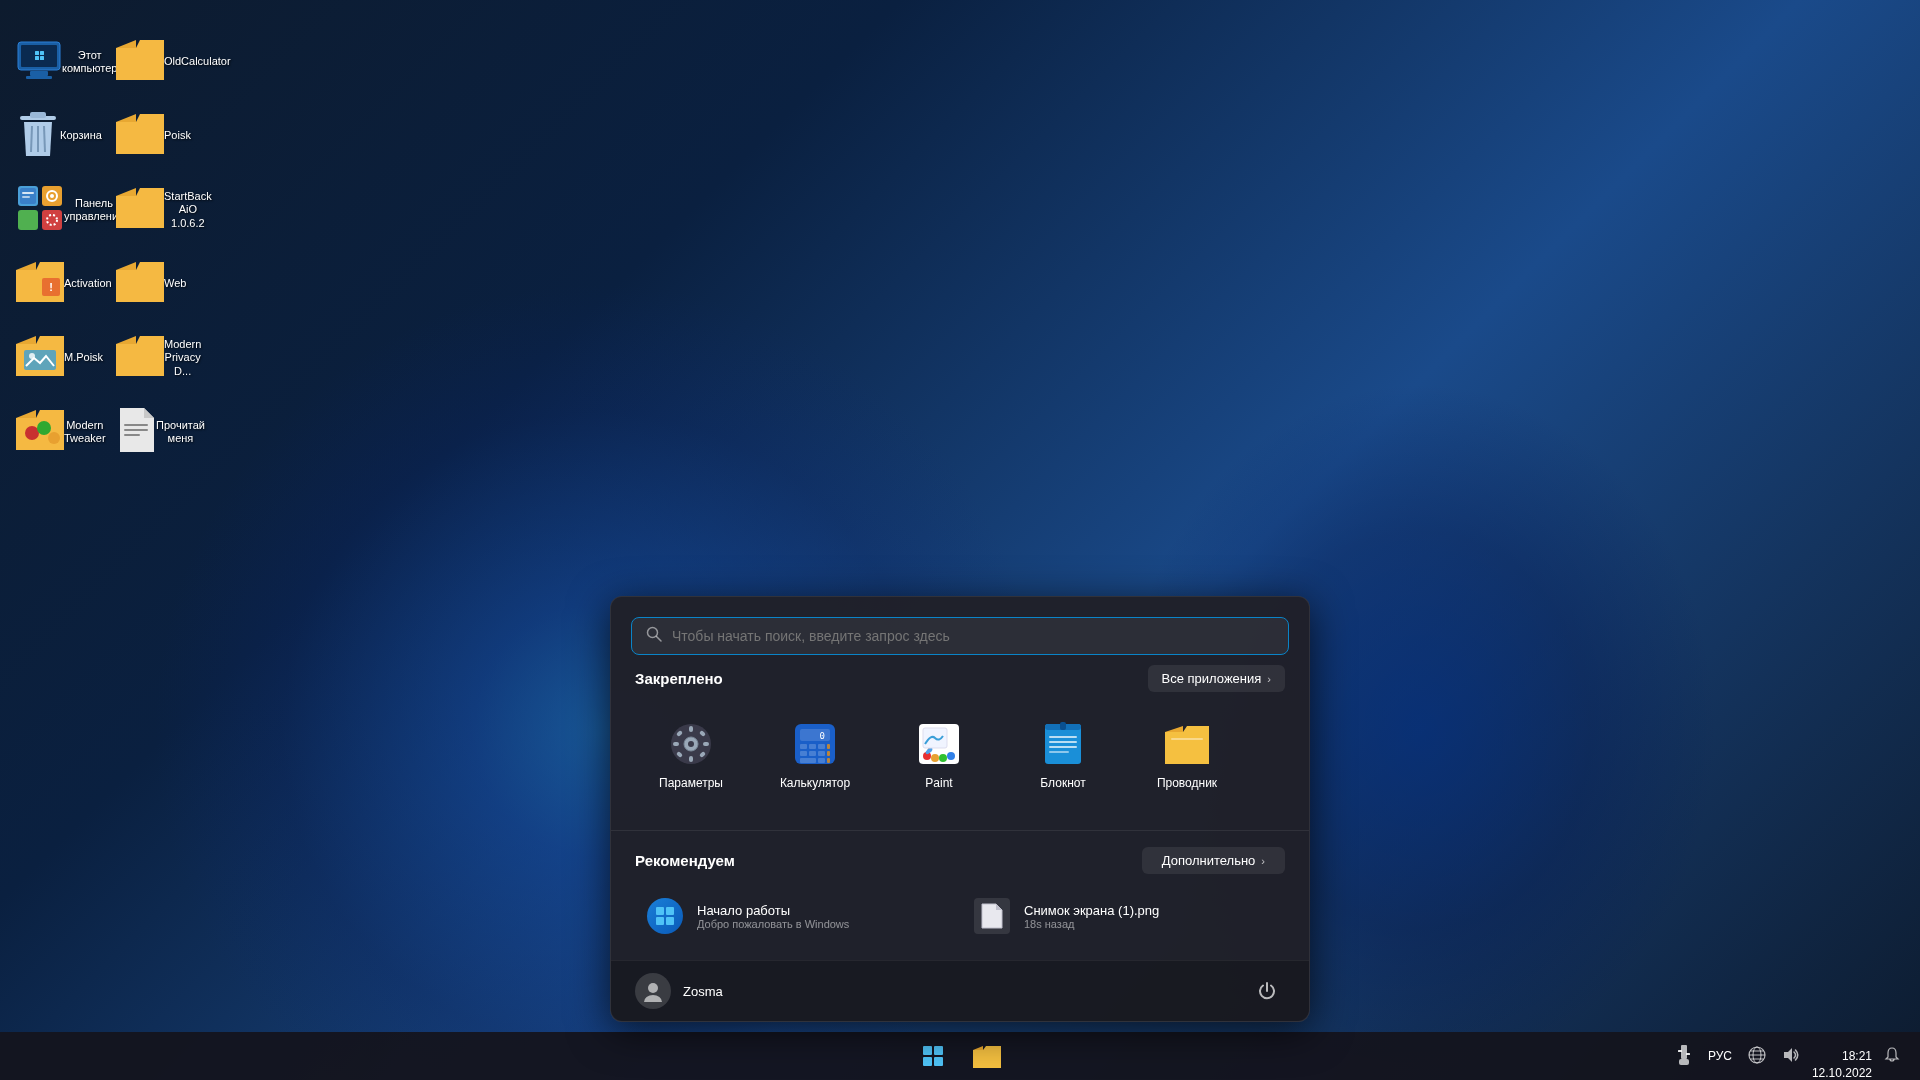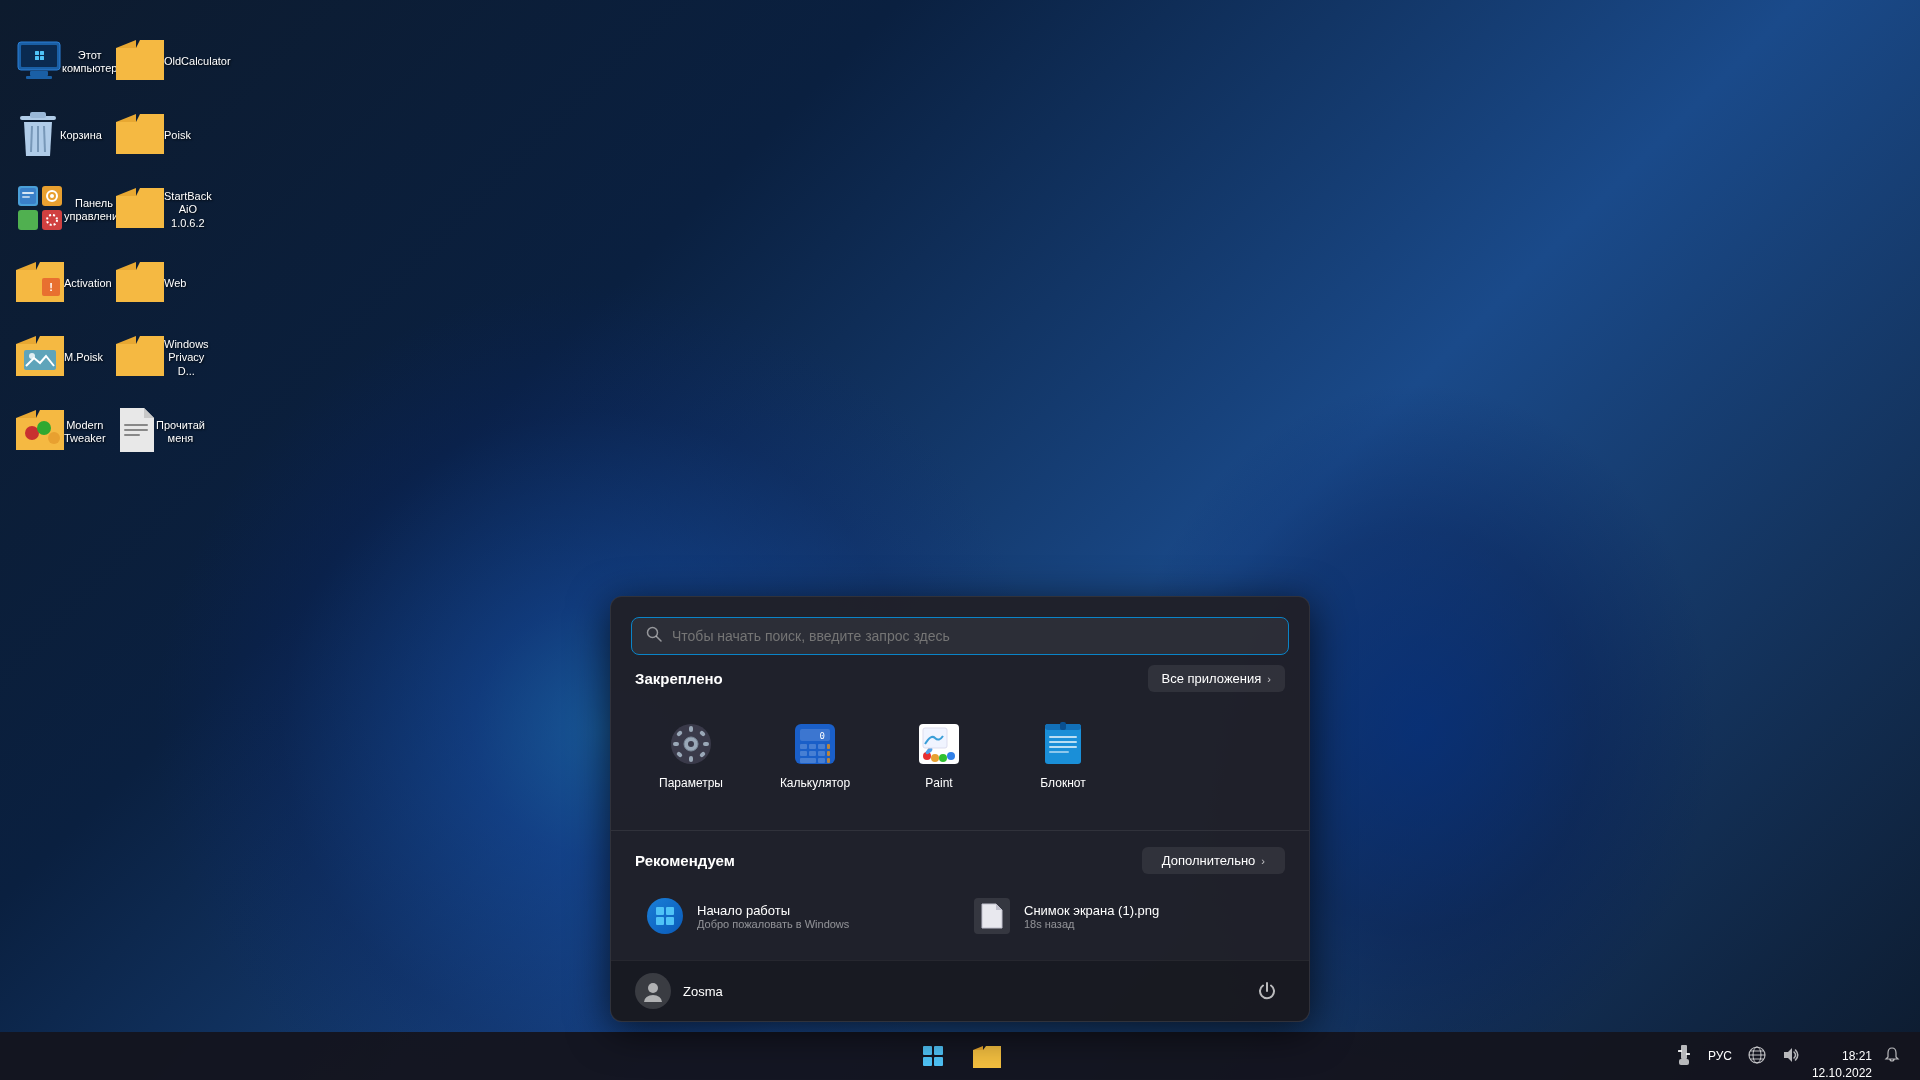--- a/index.html
+++ b/index.html
@@ -491,21 +491,21 @@
     <span class="icon-label">M.Poisk</span>
   </div>
 
   <div class="desktop-icon">
     <div class="icon-img">
       <svg width="48" height="40" viewBox="0 0 48 40">
         <polygon points="0,8 20,8 24,0 48,0 48,40 0,40" fill="#f5b942"></polygon>
         <polygon points="0,8 20,8 20,0 0,8" fill="#e8a832"></polygon>
       </svg>
     </div>
-    <span class="icon-label">Windows
+    <span class="icon-label">Modern
 Privacy D...</span>
   </div>
 
   <div class="desktop-icon">
     <div class="icon-img">
       <svg width="48" height="40" viewBox="0 0 48 40">
         <polygon points="0,8 20,8 24,0 48,0 48,40 0,40" fill="#f5b942"></polygon>
         <polygon points="0,8 20,8 20,0 0,8" fill="#e8a832"></polygon>
 
         <circle cx="16" cy="23" r="7" fill="#c83030"></circle>
@@ -629,20 +629,31 @@
           <rect x="19" y="0" width="6" height="8" rx="2" fill="#0a5090"></rect>
           <rect x="8" y="14" width="28" height="2" rx="1" fill="rgba(255,255,255,0.7)"></rect>
           <rect x="8" y="19" width="28" height="2" rx="1" fill="rgba(255,255,255,0.7)"></rect>
           <rect x="8" y="24" width="28" height="2" rx="1" fill="rgba(255,255,255,0.7)"></rect>
           <rect x="8" y="29" width="20" height="2" rx="1" fill="rgba(255,255,255,0.5)"></rect>
         </svg>
       </div>
       <span class="pinned-app-label">Блокнот</span>
     </div>
 
+    <div class="pinned-app">
+      <div class="pinned-app-icon">
+        <svg width="44" height="44" viewBox="0 0 44 44">
+          <polygon points="0,10 18,10 22,4 44,4 44,42 0,42" fill="#f5c040"></polygon>
+          <polygon points="0,10 18,10 18,4 0,10" fill="#e8a830"></polygon>
+
+          <rect x="6" y="16" width="32" height="2" rx="1" fill="rgba(255,255,255,0.4)"></rect>
+        </svg>
+      </div>
+      <span class="pinned-app-label">Проводник</span>
+    </div>
 
   </div>
 
   <div class="recommended-section">
     <div class="recommended-header">
       <span class="section-title">Рекомендуем</span>
       <button class="more-btn">
         <span>Дополнительно</span>
         <span class="chevron">›</span>
       </button>

